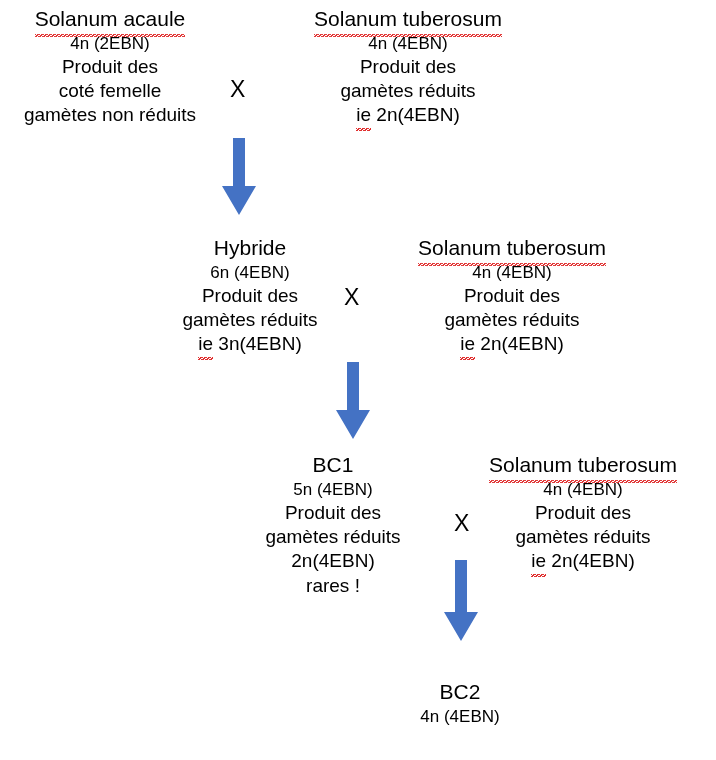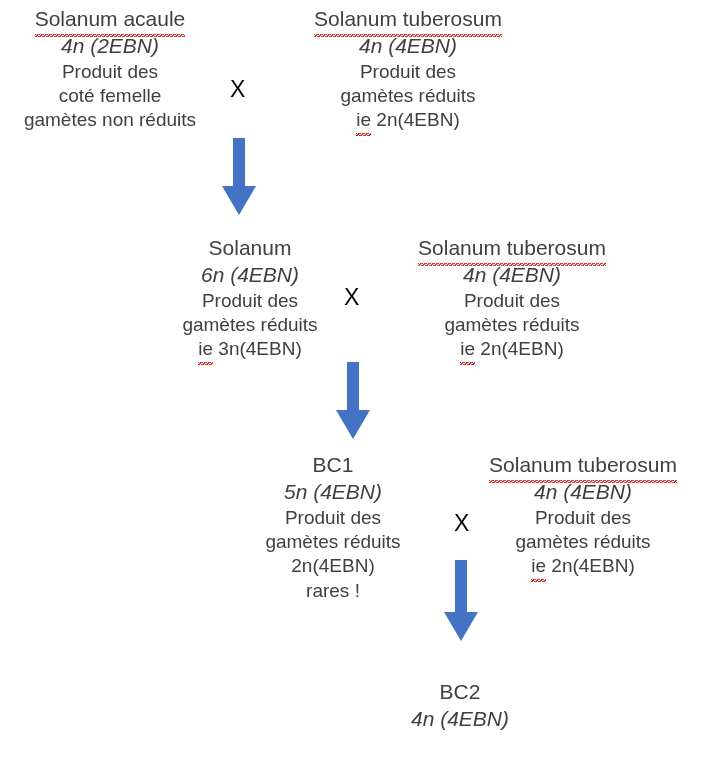--- a/index.html
+++ b/index.html
@@ -18,21 +18,21 @@
     height: 760px;
     background: #ffffff;
     overflow: hidden;
   }
 
   
   .block {
     position: absolute;
     text-align: center;
     line-height: 1.28;
-    color: #404040;
+    color: #000000;
   }
   .heading {
     font-size: 21px;
     font-weight: 400;
     white-space: nowrap;
     display: inline-block;
     position: relative;
   }
   .heading.underlined {
     text-decoration: underline;
@@ -52,23 +52,22 @@
     bottom: -4px;
     height: 3px;
     background-image:
       repeating-linear-gradient(135deg,
         #e03030 0px, #e03030 1px,
         transparent 1px, transparent 2px);
     background-size: 4px 3px;
     opacity: .95;
   }
   .ploidy {
-    font-size: 21px;
+    font-size: 17px;
     white-space: nowrap;
-    font-style: italic;
   }
   .detail {
     font-size: 19px;
     white-space: nowrap;
   }
   .detail .sq {
     position: relative;
     display: inline-block;
   }
   .detail .sq::after {
@@ -128,21 +127,21 @@
   <div class="cross" style="left:230px; top:78px;">X</div>
 
   <div class="arrow" style="left:218px; top:138px;">
     <svg width="42" height="78" viewBox="0 0 42 78">
       <polygon points="15,0 27,0 27,48 38,48 21,77 4,48 15,48" fill="#4472C4"></polygon>
     </svg>
   </div>
 
   <div class="block" style="left:155px; top:235px; width:190px;">
     <div class="heading">
-      <span>Solanum</span>
+      <span>Hybride</span>
     </div>
     <div class="ploidy">6n (4EBN)</div>
     <div class="detail">Produit des</div>
     <div class="detail">gamètes réduits</div>
     <div class="detail"><span class="sq">ie</span> 3n(4EBN)</div>
   </div>
 
   <div class="block" style="left:382px; top:235px; width:260px;">
     <div class="heading underlined">
       <span class="squiggle-word">Solanum tuberosum</span>

